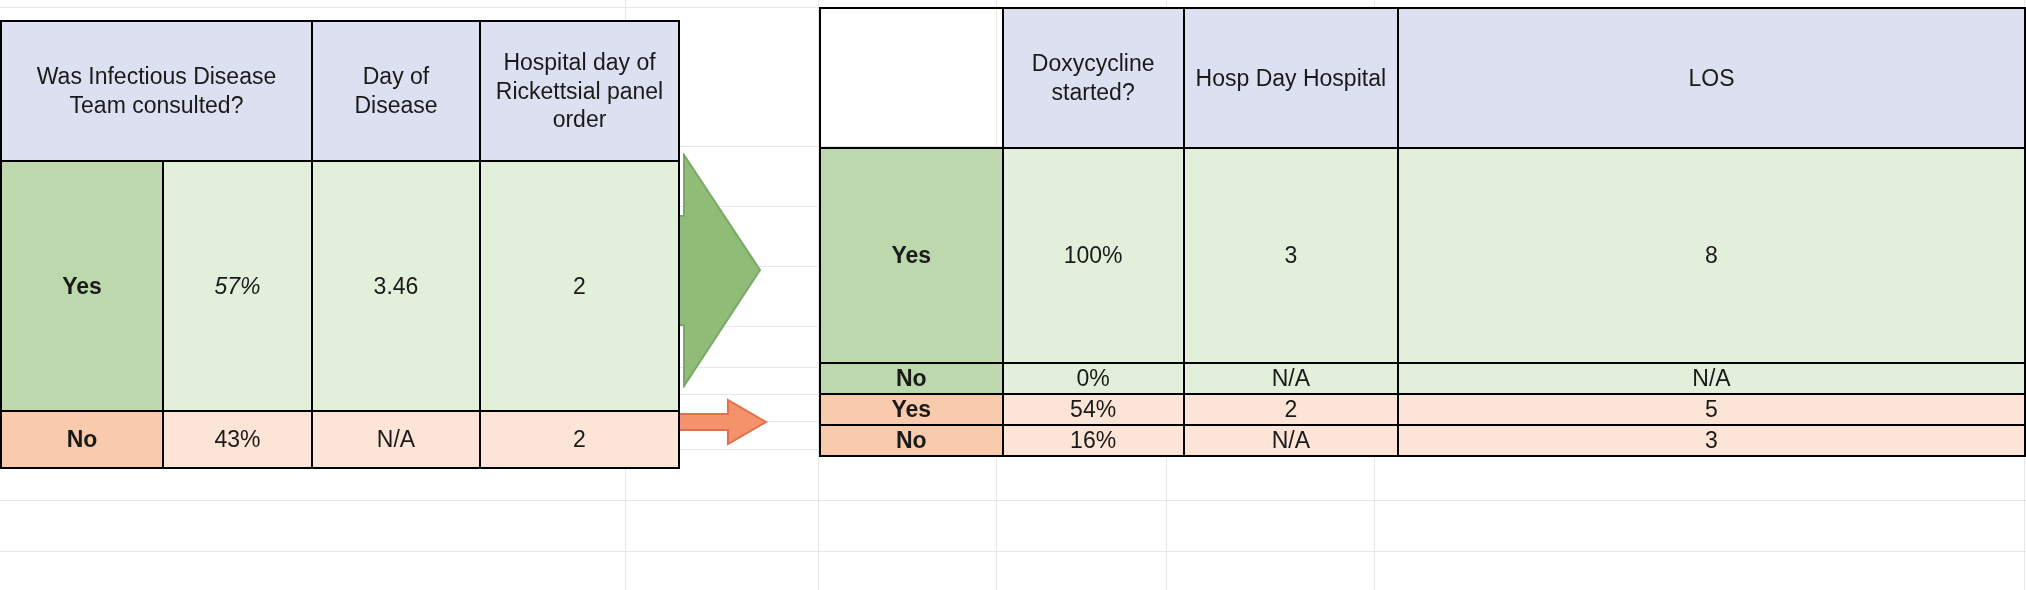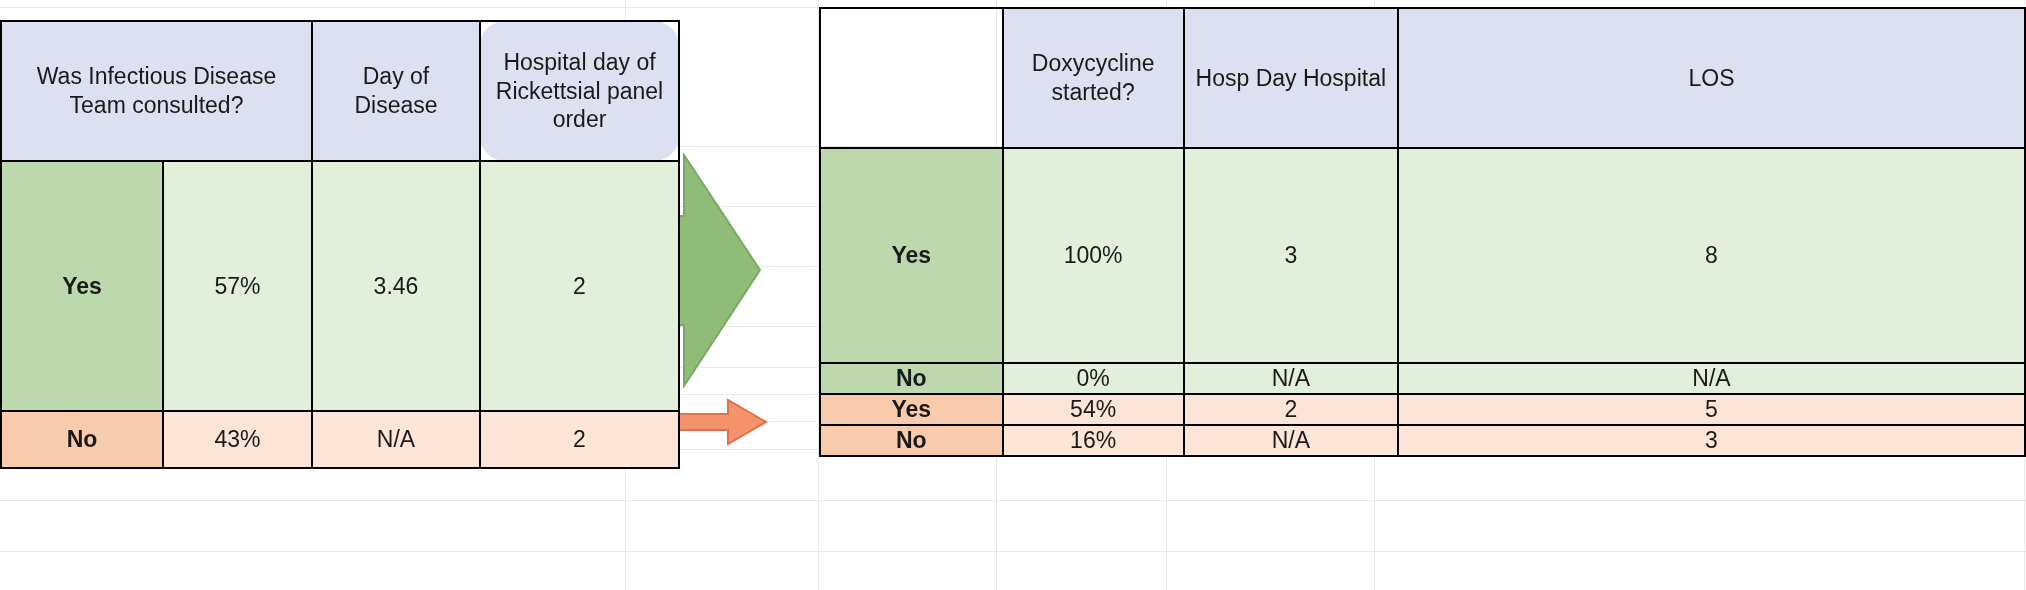--- a/index.html
+++ b/index.html
@@ -68,25 +68,25 @@
 <svg class="arrow" style="left:624px;top:398px;" width="144" height="48" viewBox="0 0 144 48">
   <polygon points="2,16 104,16 104,2 142,24 104,46 104,32 2,32" fill="#f4936b" stroke="#e2714a" stroke-width="2"></polygon>
 </svg>
 
 <div class="table-wrap" style="left:0px;top:20px;">
   <table class="xl">
     <tbody>
       <tr>
         <td class="hdr" colspan="2" style="width:283px;height:138px;">Was Infectious Disease Team consulted?</td>
         <td class="hdr" style="width:154px;">Day of Disease</td>
-        <td class="hdr" style="width:185px;border-radius:25px;">Hospital day of Rickettsial panel order</td>
+        <td class="hdr" style="width:185px;">Hospital day of Rickettsial panel order</td>
       </tr>
       <tr>
         <td class="lbl g-lbl" style="width:148px;height:248px;">Yes</td>
-        <td class="g-val" style="width:135px;">57%</td>
+        <td class="g-val" style="width:135px;font-style:italic;">57%</td>
         <td class="g-val">3.46</td>
         <td class="g-val">2</td>
       </tr>
       <tr>
         <td class="lbl o-lbl" style="height:55px;">No</td>
         <td class="o-val">43%</td>
         <td class="o-val">N/A</td>
         <td class="o-val">2</td>
       </tr>
     </tbody>

